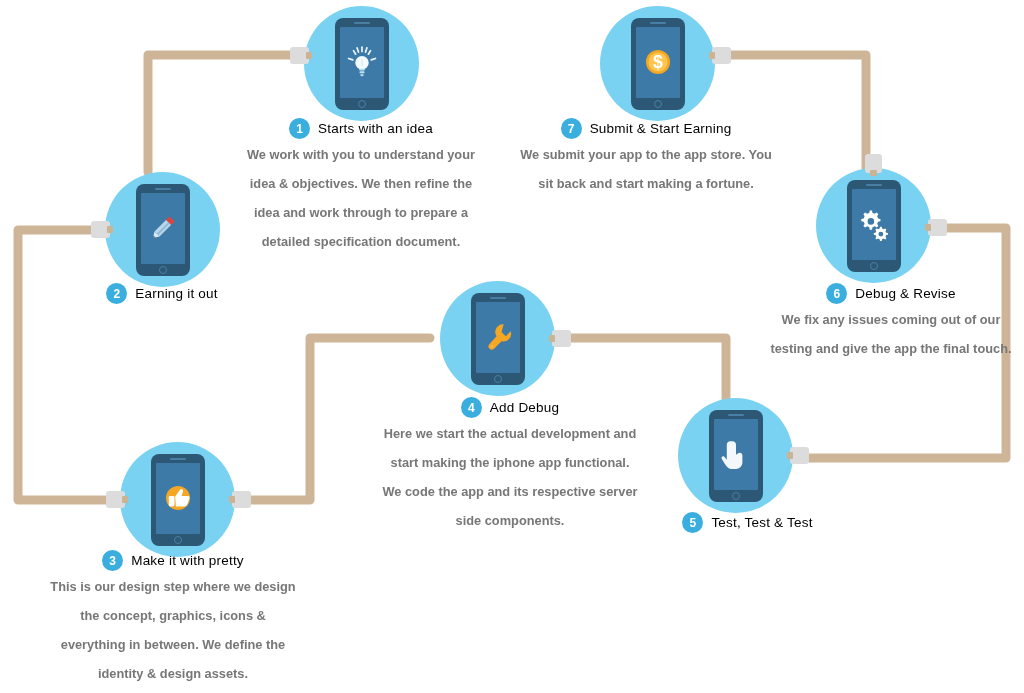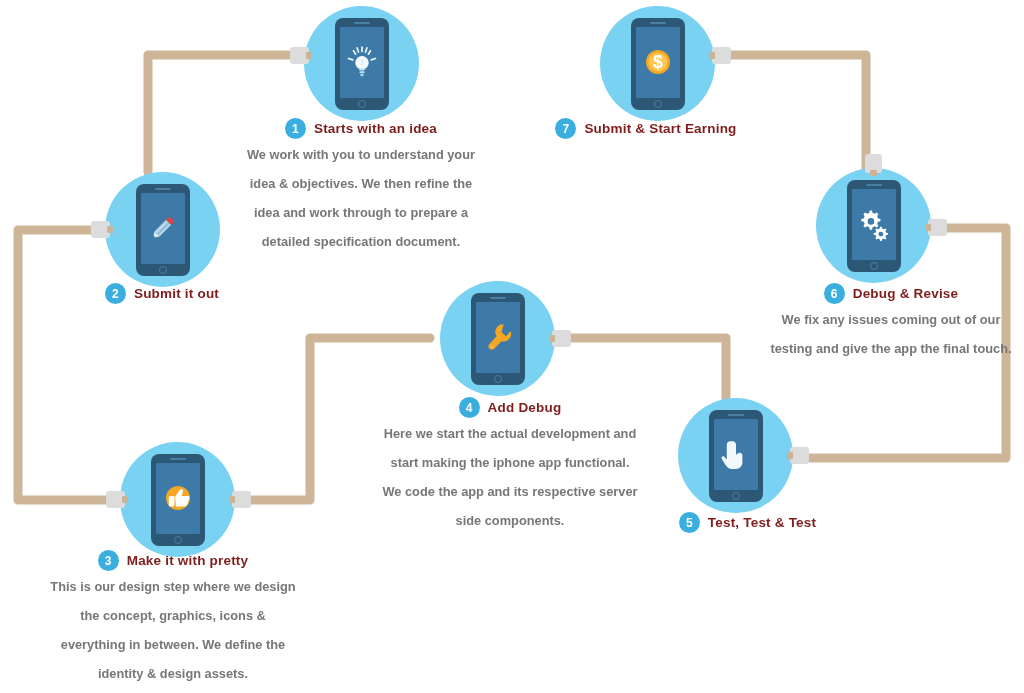--- a/index.html
+++ b/index.html
@@ -74,21 +74,21 @@
     gap:8px;margin-bottom:1px;white-space:nowrap;
   }
   .badge{
     width:21px;height:21px;border-radius:50%;
     background:#3aaede;color:#ffffff;
     font-size:12px;font-weight:bold;
     display:flex;align-items:center;justify-content:center;
     flex:0 0 auto;
   }
   .title{
-    color:#7f1d1d;font-size:13.5px;font-weight:bold;
+    color:#000000;font-size:13.5px;font-weight:normal;
     letter-spacing:.2px;
   }
   .desc{
     color:#777777;font-size:12.8px;font-weight:bold;
     line-height:29px;
   }
 </style>
 </head>
 <body>
 
@@ -271,21 +271,21 @@
     <div class="head">
       <span class="badge">1</span>
       <span class="title">Starts with an idea</span>
     </div>
     <div class="desc">We work with you to understand your idea &amp; objectives. We then refine the idea and work through to prepare a detailed specification document.</div>
   </div>
 
   <div class="block" style="left:37px;top:283px;width:250px;">
     <div class="head">
       <span class="badge">2</span>
-      <span class="title">Submit it out</span>
+      <span class="title">Earning it out</span>
     </div>
   </div>
 
   <div class="block" style="left:48px;top:550px;width:250px;">
     <div class="head">
       <span class="badge">3</span>
       <span class="title">Make it with pretty</span>
     </div>
     <div class="desc">This is our design step where we design the concept, graphics, icons &amp; everything in between. We define the identity &amp; design assets.</div>
   </div>
@@ -311,15 +311,16 @@
       <span class="title">Debug &amp; Revise</span>
     </div>
     <div class="desc">We fix any issues coming out of our testing and give the app the final touch.</div>
   </div>
 
   <div class="block" style="left:518px;top:118px;width:256px;">
     <div class="head">
       <span class="badge">7</span>
       <span class="title">Submit &amp; Start Earning</span>
     </div>
+    <div class="desc">We submit your app to the app store. You sit back and start making a fortune.</div>
   </div>
 
 </div>
 
 </body></html>

